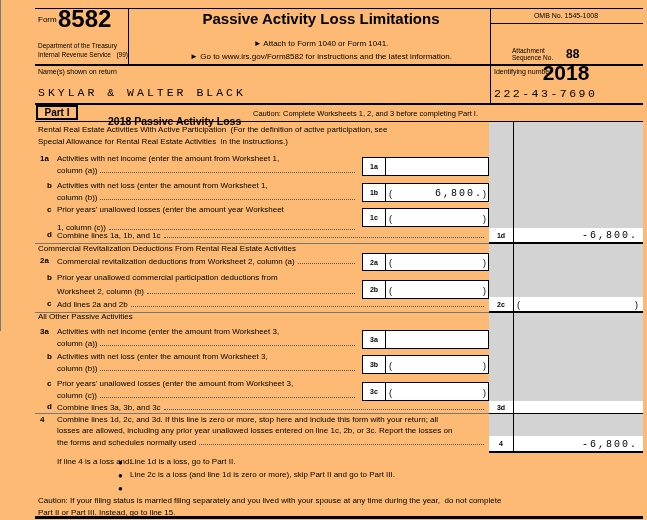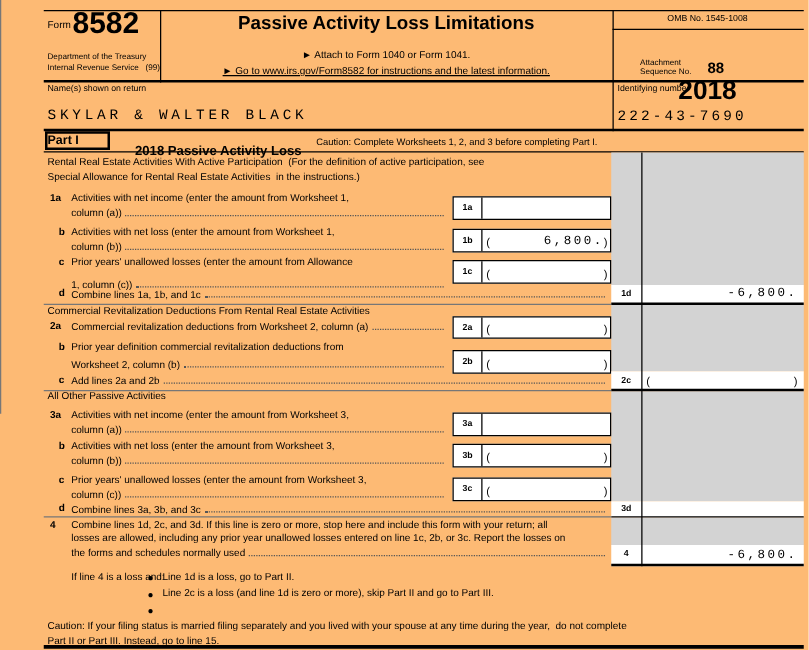--- a/index.html
+++ b/index.html
@@ -14,43 +14,43 @@
 
   
   .ln-top{left:35px;top:8px;width:608px;height:1px;}
   .vl-form{left:128px;top:8px;width:1px;height:58px;}
   .vl-omb{left:490px;top:8px;width:1px;height:97px;}
   .ln-headbot{left:35px;top:64px;width:608px;height:2px;}
   .form-word{left:38px;top:16px;}
   .form-num{left:58px;top:6px;font-size:24px;}
   .dept1{left:38px;top:42px;}
   .dept2{left:38px;top:51px;}
-  .titlebox{left:130px;width:358px;text-align:center;}
+  .titlebox{left:142px;width:358px;text-align:center;}
   .title{top:11px;font-size:15px;}
   .sub1{top:29px;}
   .sub2{top:40px;}
-  .sub3{top:53px;text-decoration:underline;}
+  .sub3{top:53px;}
   .ombbox{left:491px;width:150px;text-align:center;}
   .omb{top:12px;}
   .ln-omb{left:490px;top:23px;width:153px;height:1px;}
   .year{top:25px;font-size:21px;margin-top:36px;}
   .att1{left:512px;top:47px;}
   .att2{left:512px;top:54px;}
   .attno{left:566px;top:48px;font-size:12px;}
 
   
   .name-label{left:38px;top:68px;}
   .name-val{left:38px;top:87px;font-size:11.5px;letter-spacing:3px;}
   .id-label{left:494px;top:68px;}
   .id-val{left:494px;top:88px;font-size:11.5px;letter-spacing:2.5px;}
   .ln-namebot{left:35px;top:103px;width:608px;height:2px;}
 
   
-  .partbox{position:absolute;left:36px;top:105px;width:52px;height:15px;border:2px solid #000;
-           box-sizing:border-box;font-weight:bold;font-size:10px;line-height:11px;}
+  .partbox{position:absolute;left:36px;top:105px;width:42px;height:15px;border:2px solid #000;
+           box-sizing:border-box;text-align:center;font-weight:bold;font-size:10px;line-height:11px;}
   .part-title{left:108px;top:116px;font-size:10.5px;}
   .part-caution{left:253px;top:110px;}
   .ln-partbot{left:35px;top:121px;width:608px;height:1px;}
 
   
   .gA{top:122px;height:106px;} .gB{top:244px;height:53px;}
   .gC{top:313px;height:88px;}  .gD{top:414px;height:22px;}
   .vl489{left:489px;top:122px;width:1px;height:331px;background:#777;z-index:3;}
   .vl513{left:513px;top:122px;width:1px;height:331px;z-index:3;}
   .sep{position:absolute;left:35px;width:454px;height:1px;background:#777;}
@@ -184,21 +184,21 @@
   <div class="ibox i1b">
       <span class="ilbl">1b</span>
       <span class="iamt">
         <span class="ip">(</span>
         <span class="iv mono">6,800.</span>
         <span class="ip">)</span>
       </span>
     </div>
 
   <div class="t f8 b numl y206">c</div>
-  <div class="t f8 desc y206">Prior years' unallowed losses (enter the amount from Allowance</div>
+  <div class="t f8 desc y206">Prior years' unallowed losses (enter the amount year Worksheet</div>
   <div class="dline y217">
       <span class="dt">1, column (c))</span>
       <span class="leader"></span>
     </div>
   <div class="ibox i1c">
       <span class="ilbl">1c</span>
       <span class="iamt">
         <span class="ip">(</span>
         <span class="iv mono"></span>
         <span class="ip">)</span>
@@ -229,21 +229,21 @@
   <div class="ibox i2a">
       <span class="ilbl">2a</span>
       <span class="iamt">
         <span class="ip">(</span>
         <span class="iv mono"></span>
         <span class="ip">)</span>
       </span>
     </div>
 
   <div class="t f8 b numl y274">b</div>
-  <div class="t f8 desc y274">Prior year definition commercial revitalization deductions from</div>
+  <div class="t f8 desc y274">Prior year unallowed commercial participation deductions from</div>
   <div class="dline y287">
       <span class="dt">Worksheet 2, column (b)</span>
       <span class="leader"></span>
     </div>
   <div class="ibox i2b">
       <span class="ilbl">2b</span>
       <span class="iamt">
         <span class="ip">(</span>
         <span class="iv mono"></span>
         <span class="ip">)</span>

